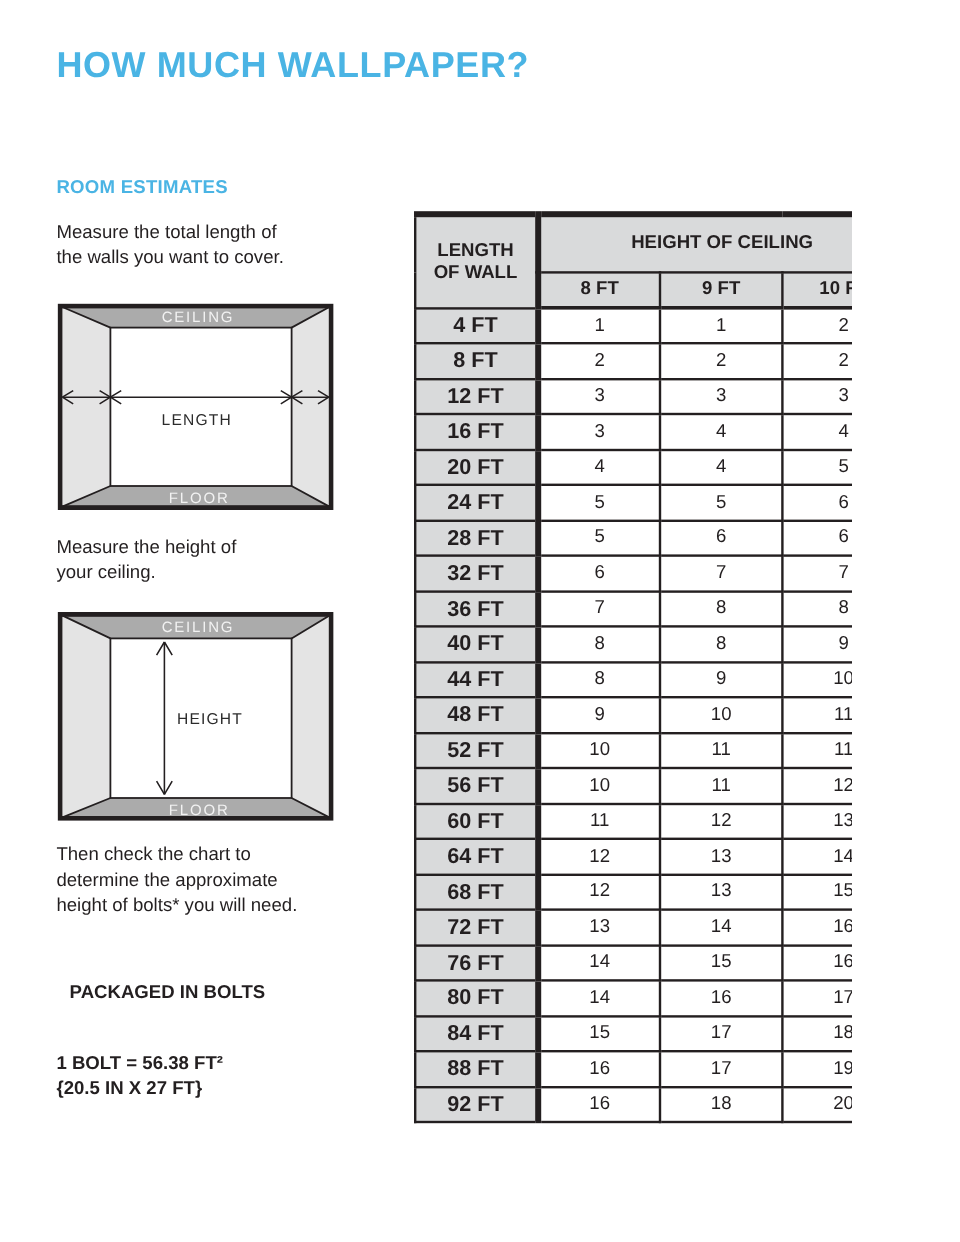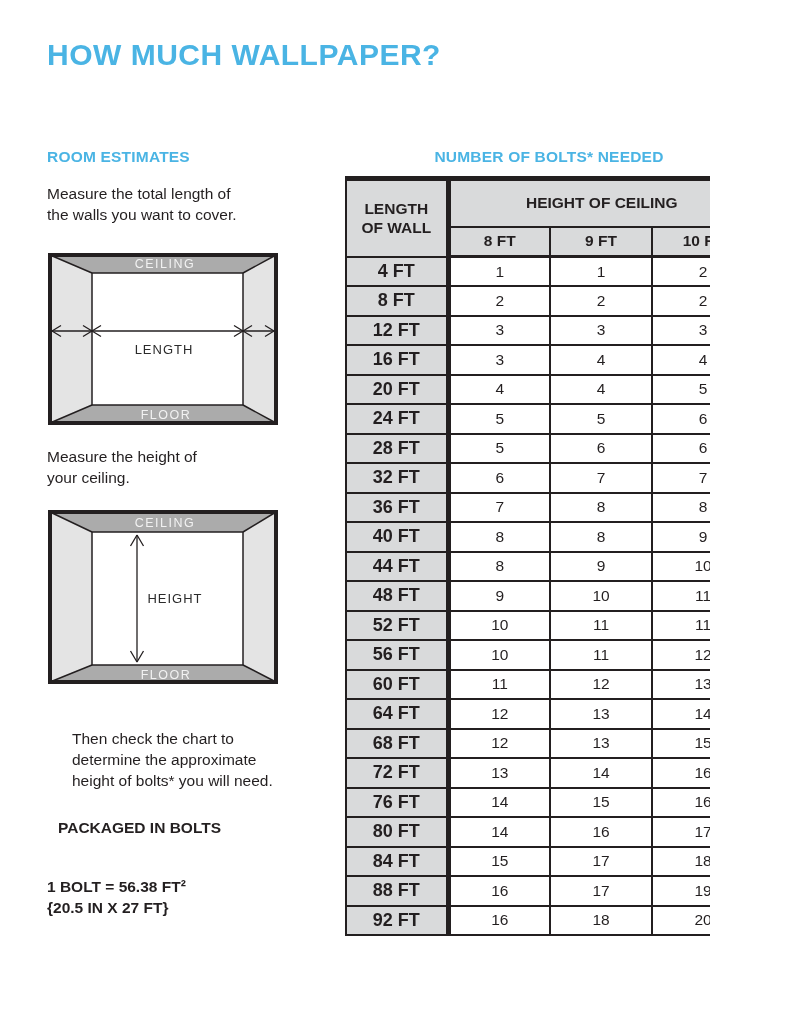--- a/index.html
+++ b/index.html
@@ -18,21 +18,21 @@
   .title{position:absolute;left:47px;top:38px;font-size:30px;font-weight:bold;
          letter-spacing:0.5px;color:var(--accent);}
 
   .section-heading{font-size:15.5px;font-weight:bold;color:var(--accent);letter-spacing:0.2px;}
   .h-room{position:absolute;left:47px;top:148px;}
   .h-table{position:absolute;left:345px;top:148px;width:408px;text-align:center;}
 
   .para{position:absolute;left:47px;font-size:15.5px;line-height:21px;color:var(--text);}
   .p1{top:183px;}
   .p2{top:446px;}
-  .p3{top:728px;margin-left:25px;}
+  .p3{top:702px;}
 
   .footnote{position:absolute;left:47px;top:818px;font-size:15.5px;line-height:20px;font-weight:bold;}
   .footnote .indent{padding-left:11px;}
   .boltspec{position:absolute;left:47px;top:876px;font-size:15.5px;line-height:21px;font-weight:bold;}
 
   .diagram{position:absolute;left:48px;}
   .d1{top:253px;}
   .d2{top:510px;}
   .diagram text{font-family:"Liberation Sans","DejaVu Sans",sans-serif;}
   .band-label{font-size:12.5px;letter-spacing:1.5px;fill:var(--label-light);}
@@ -52,21 +52,20 @@
   tbody td,tbody th{height:29.5px;}
 </style>
 </head>
 <body>
 
 <div class="page">
 
   <div class="title">HOW MUCH WALLPAPER?</div>
 
   <div class="section-heading h-room">ROOM ESTIMATES</div>
-  <div class="section-heading h-table">NUMBER OF BOLTS* NEEDED</div>
 
   <div class="para p1">
     <div>Measure the total length of</div>
     <div>the walls you want to cover.</div>
   </div>
 
   <svg class="diagram d1" width="230" height="172" viewBox="0 0 230 172">
     <rect x="2" y="2" width="226" height="168" fill="var(--side)" stroke="none"></rect>
     <polygon points="2,2 228,2 195,20 44,20" fill="var(--band)" stroke="none"></polygon>
     <polygon points="2,170 228,170 195,152 44,152" fill="var(--band)" stroke="none"></polygon>

